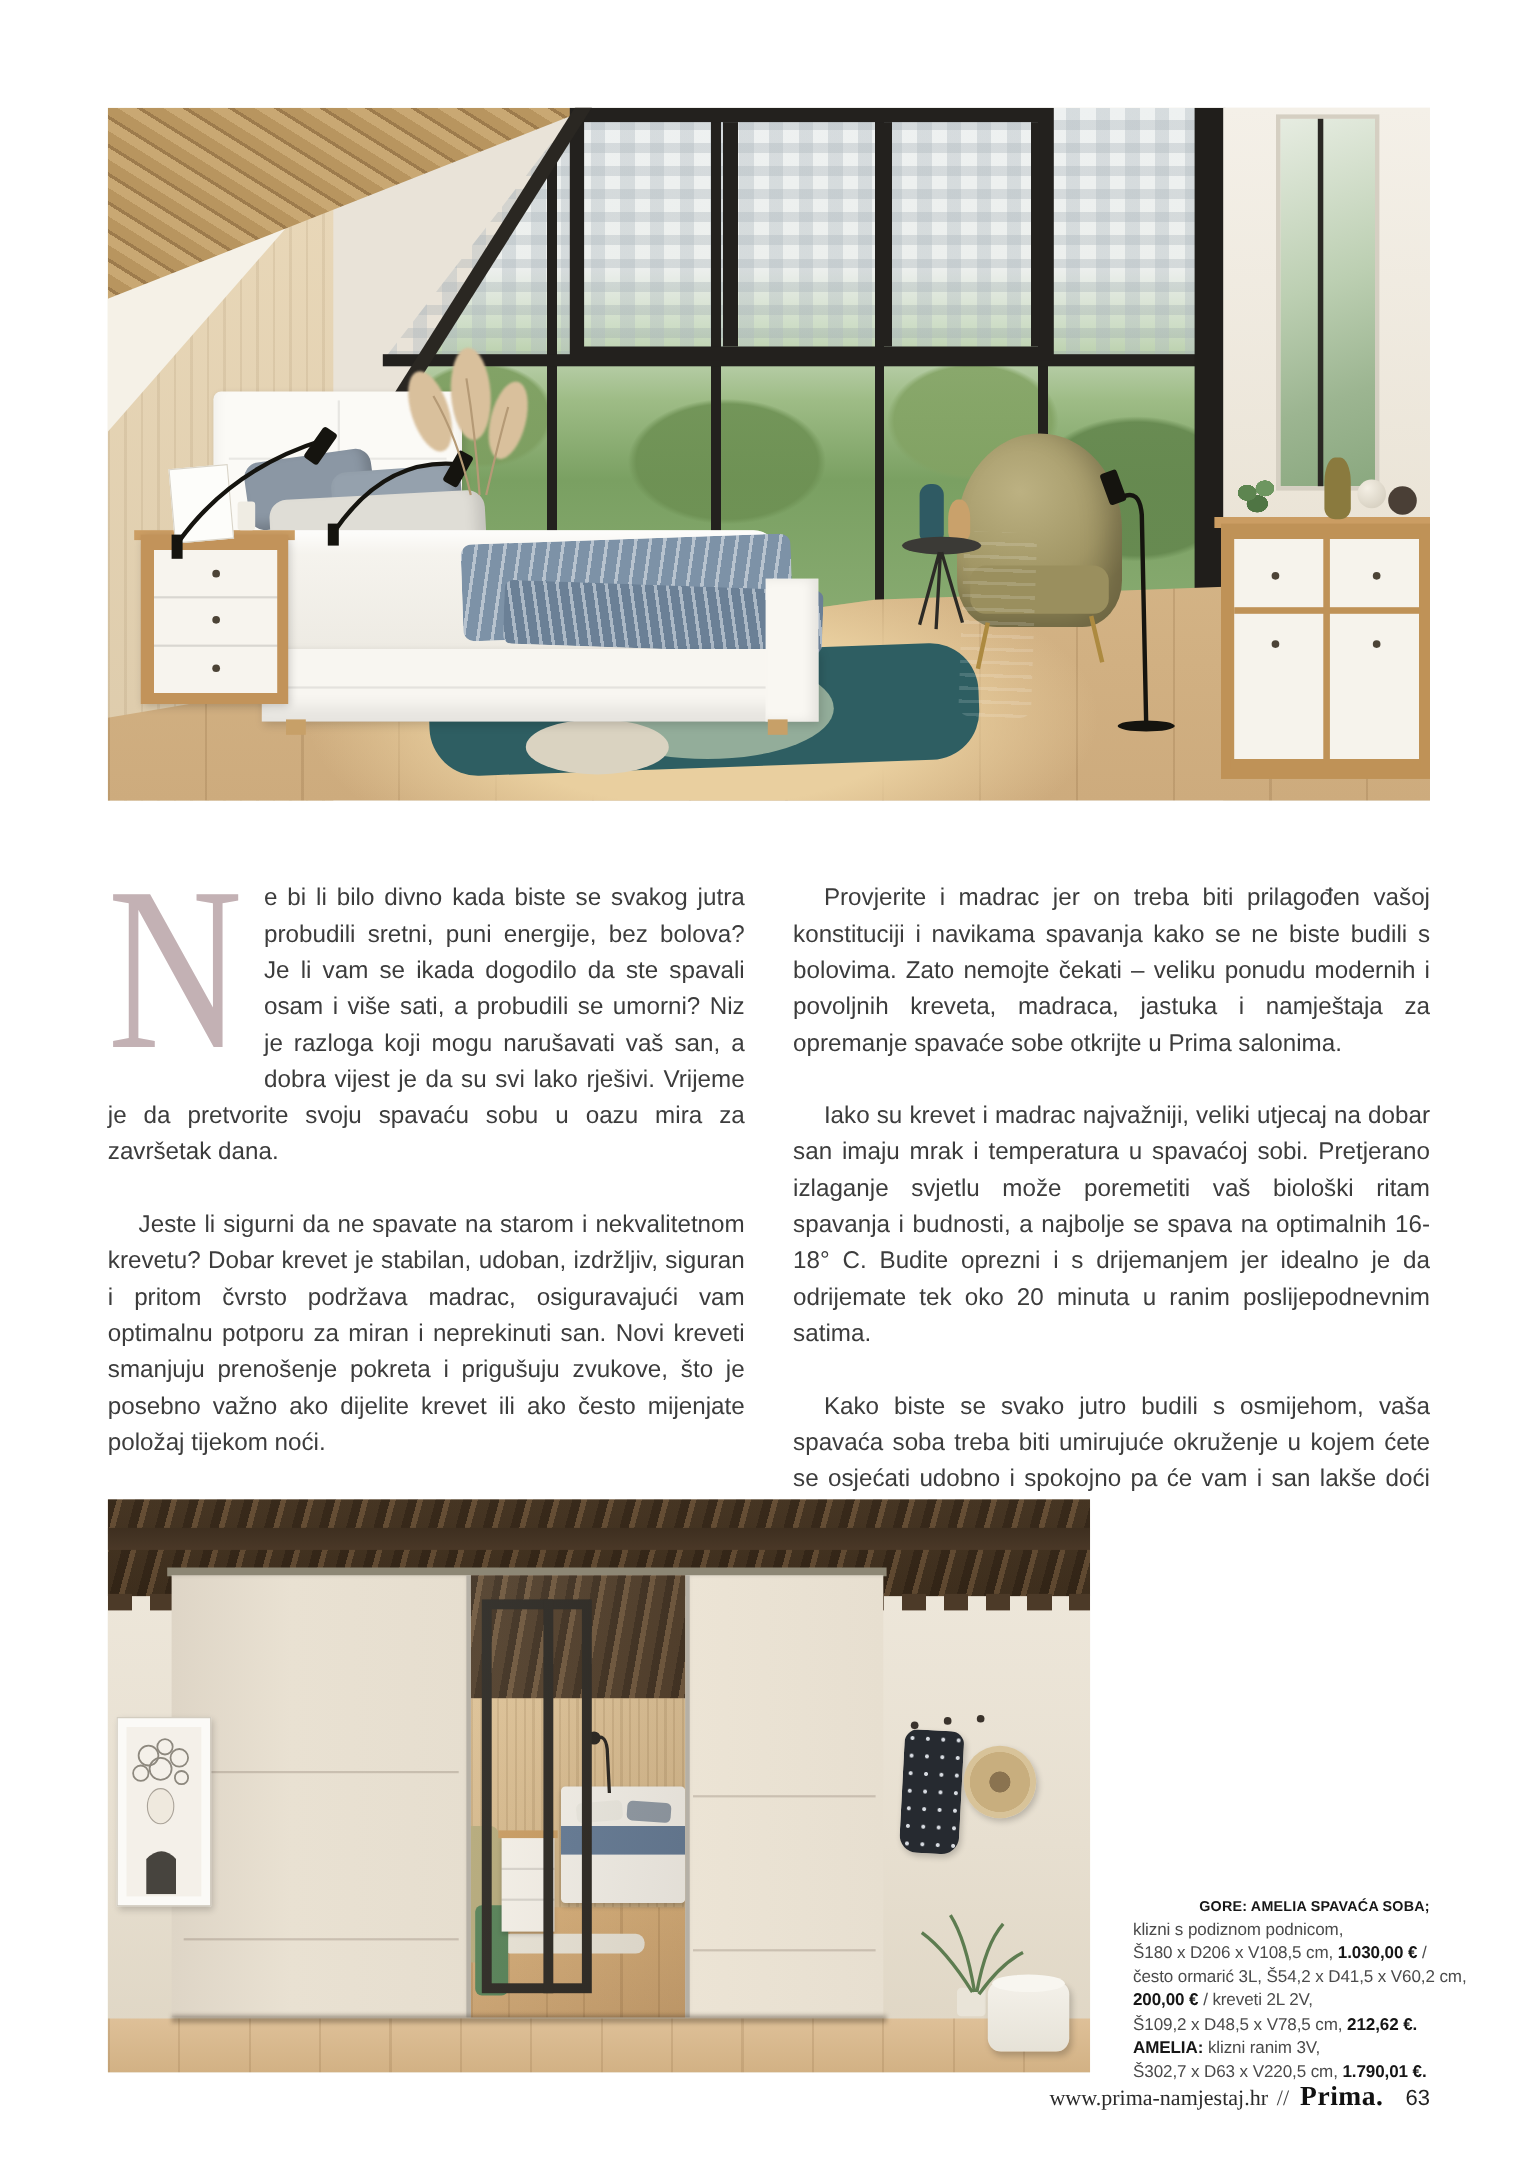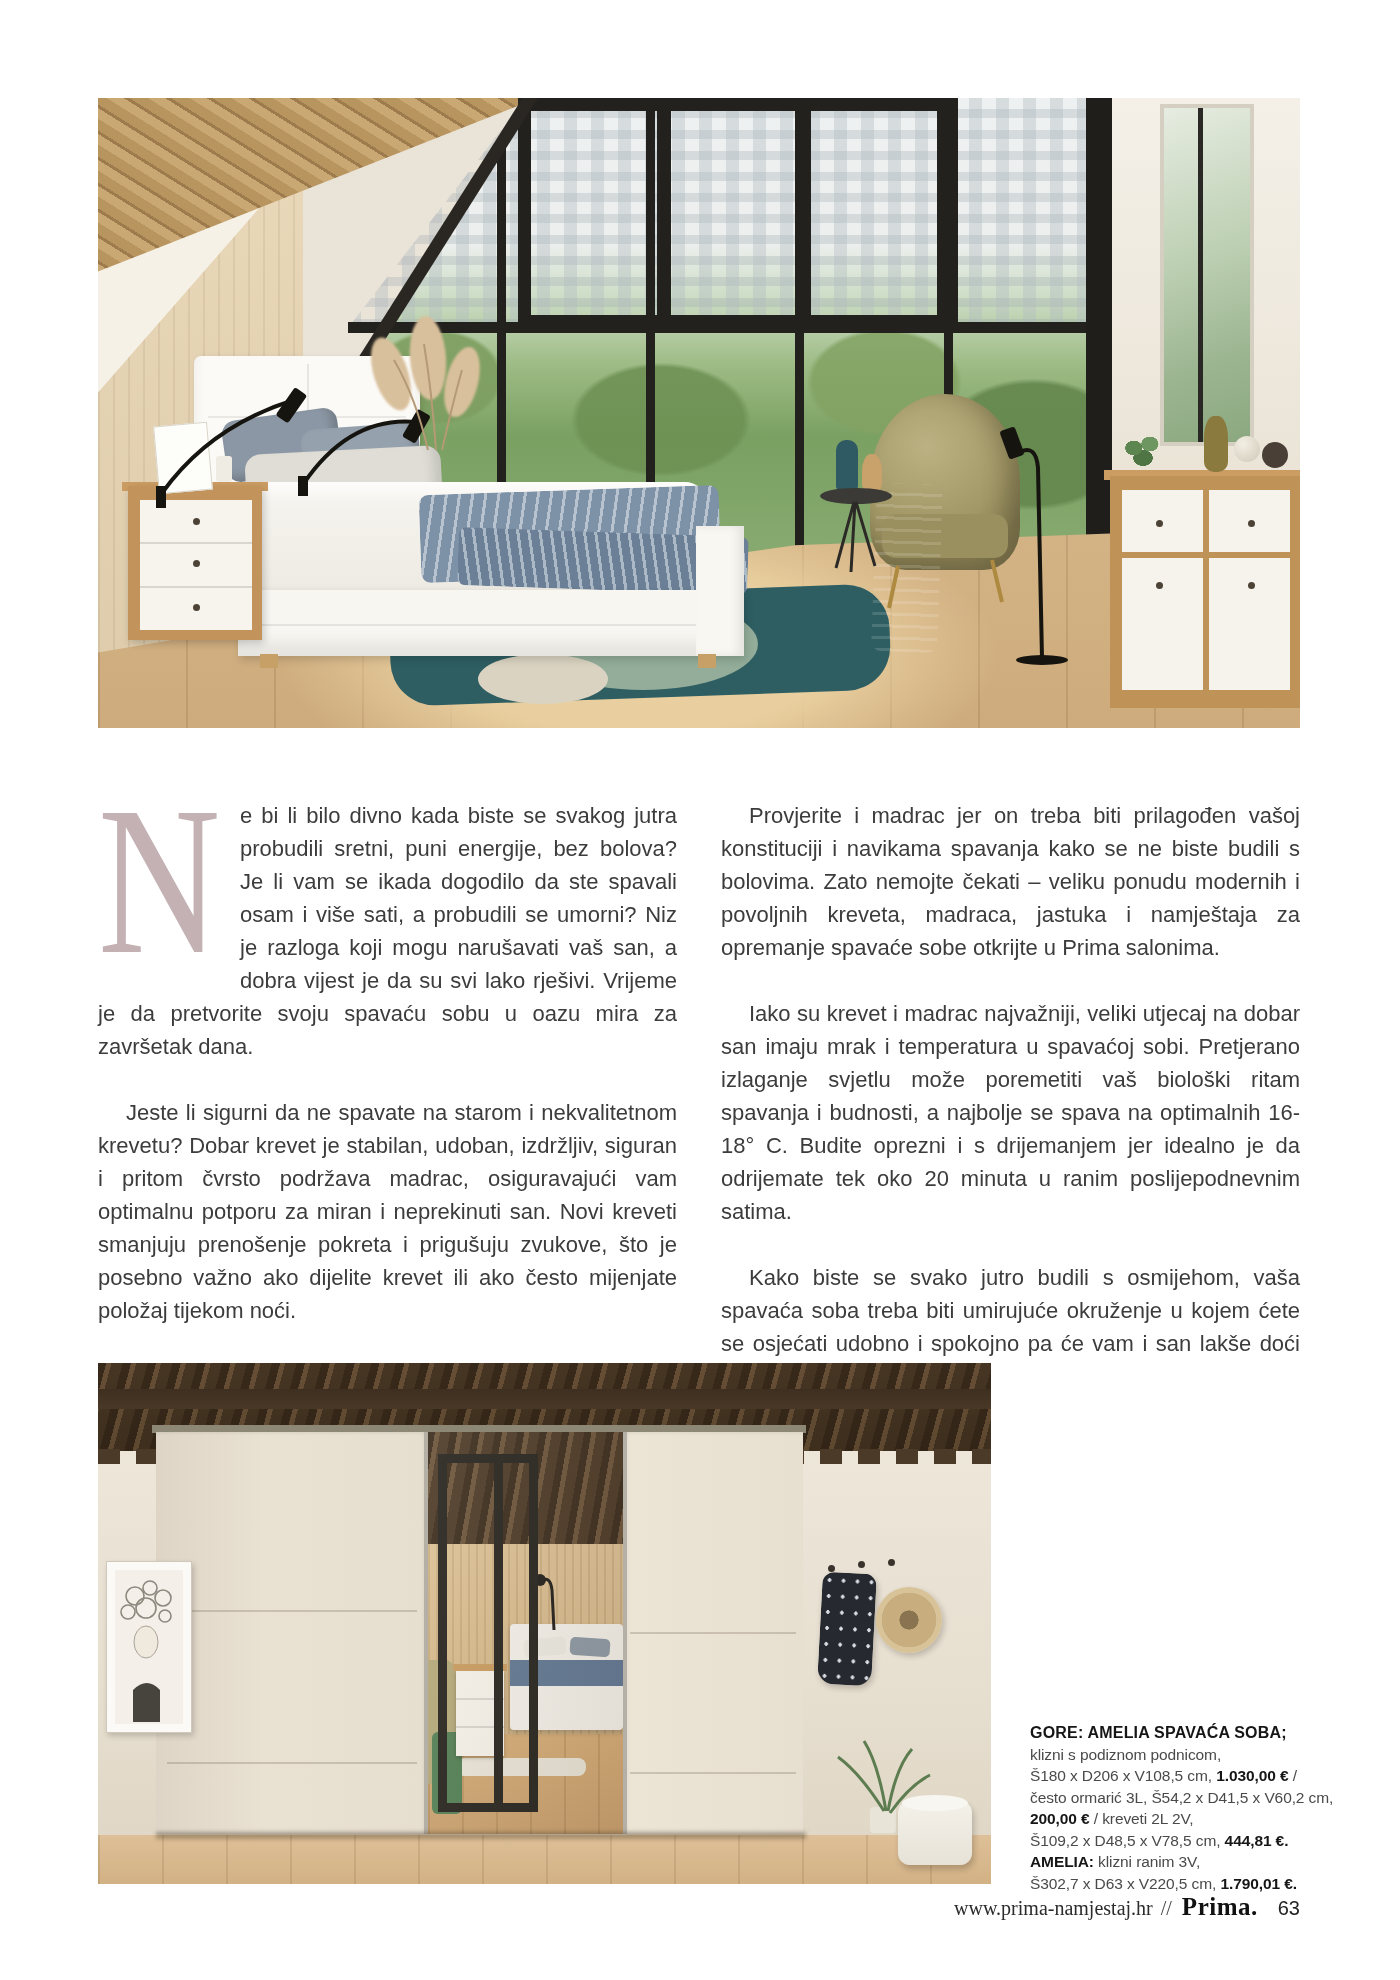--- a/index.html
+++ b/index.html
@@ -151,21 +151,21 @@
   .indent{text-indent:28px;}
   .dropcap{float:left;width:128px;height:160px;margin:6px 14px 0 0;
     font-family:"Liberation Serif",serif;font-size:212px;line-height:152px;color:#c3b1b4;
     transform:scaleX(.8);transform-origin:0 0;letter-spacing:-6px;}
 
   
   #caption{position:absolute;left:1030px;top:1722px;width:330px;
     font-size:15.5px;line-height:21.5px;color:#4a4a4a;letter-spacing:-.1px;}
   #caption b{color:#161616;}
   .cap-line{white-space:nowrap;}
-  .cap-line:first-child{font-weight:normal;color:#161616;font-size:16px;letter-spacing:.2px;}
+  .cap-line:first-child{font-weight:normal;color:#161616;font-size:13px;letter-spacing:.2px;text-align:center;}
 
   
   #footer{position:absolute;left:98px;top:1893px;width:1202px;text-align:right;
     font-family:"Liberation Serif",serif;font-size:20px;color:#2b2b2b;}
   #footer .sep{margin:0 10px 0 8px;color:#444;}
   #footer .brand{font-weight:bold;font-size:25px;letter-spacing:.5px;color:#111;}
   #footer .pageno{margin-left:20px;font-family:"Liberation Sans",sans-serif;font-size:20px;color:#222;}
 </style>
 </head>
 <body>
@@ -331,20 +331,20 @@
   </svg>
   <div class="abs b-stool"></div>
 </div>
 
 <div id="caption">
     <div class="cap-line"><b>GORE:  AMELIA SPAVAĆA SOBA;</b></div>
     <div class="cap-line"><span>klizni s podiznom podnicom,</span></div>
     <div class="cap-line"><span>Š180 x D206 x V108,5 cm, </span><b>1.030,00 €</b><span> /</span></div>
     <div class="cap-line"><span>često ormarić 3L, Š54,2 x D41,5 x V60,2 cm,</span></div>
     <div class="cap-line"><b>200,00 €</b><span> / kreveti 2L 2V,</span></div>
-    <div class="cap-line"><span>Š109,2 x D48,5 x V78,5 cm, </span><b>444,81 €.</b></div>
+    <div class="cap-line"><span>Š109,2 x D48,5 x V78,5 cm, </span><b>212,62 €.</b></div>
     <div class="cap-line"><b>AMELIA:</b><span> klizni ranim 3V,</span></div>
     <div class="cap-line"><span>Š302,7 x D63 x V220,5 cm, </span><b>1.790,01 €.</b></div>
   </div>
 
 <div id="footer">
   <span class="url">www.prima-namjestaj.hr</span><span class="sep">//</span><span class="brand">Prima.</span><span class="pageno">63</span>
 </div>
 
 </body></html>

